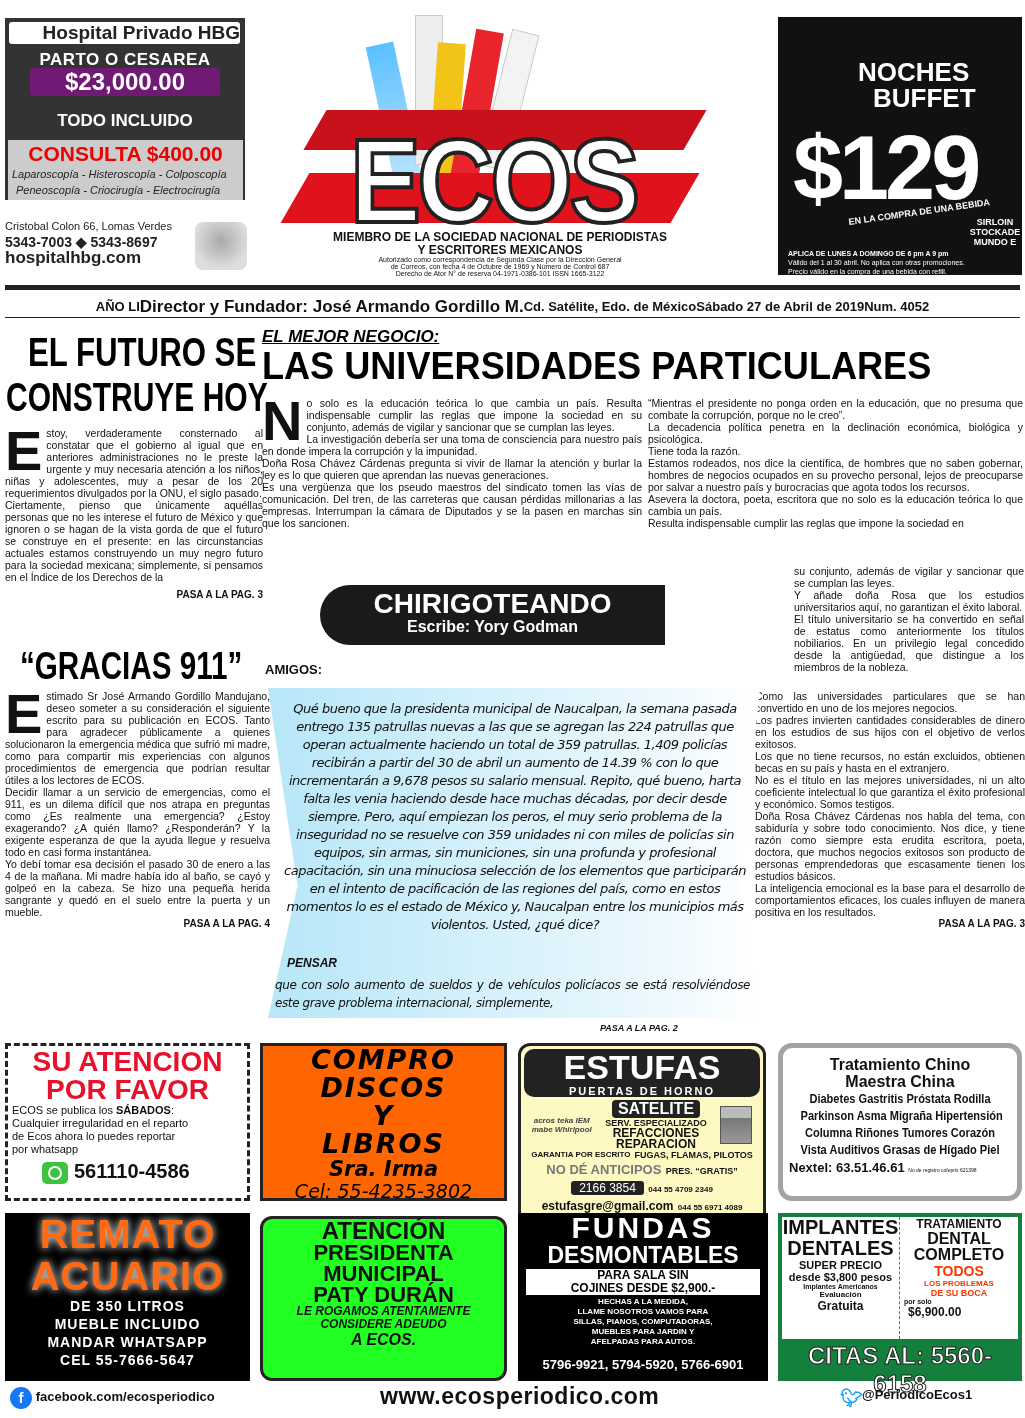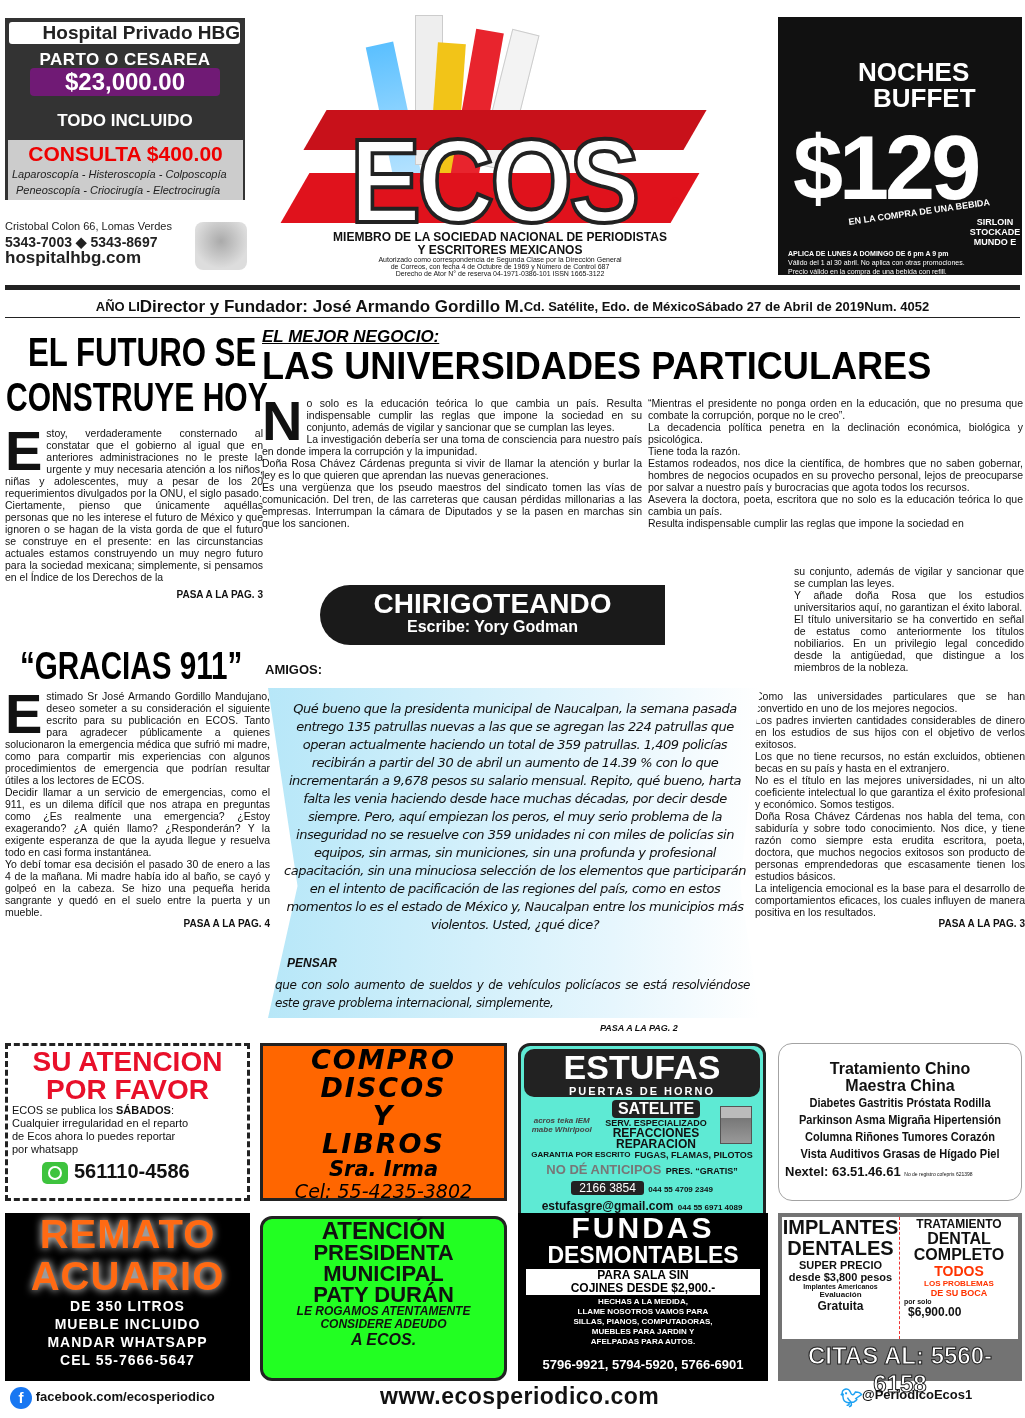--- a/index.html
+++ b/index.html
@@ -74,52 +74,52 @@
 #atencion{left:5px;top:1043px;width:245px;height:158px;border:3px dashed #222;padding:2px 4px}
 #atencion .r1,#atencion .r2{color:#e8102a;font-weight:900;font-size:28px;text-align:center;line-height:28px}
 #atencion .l{font-size:11px;line-height:13px}
 #atencion .ph{font-weight:900;font-size:20px;margin-top:4px}
 .wa{display:inline-block;width:26px;height:22px;background:#3ec33e;border-radius:5px;vertical-align:middle;margin:0 6px 0 30px;position:relative}
 .wa:after{content:"";position:absolute;left:6px;top:4px;width:10px;height:10px;border:2px solid #fff;border-radius:50%}
 #discos{left:260px;top:1043px;width:247px;height:158px;background:#ff6600;border:3px solid #222;text-align:center;font-family:"DejaVu Sans",sans-serif;font-style:italic;font-weight:bold;color:#000}
 #discos .a{font-size:27px;line-height:28px;letter-spacing:2px}
 #discos .b{font-size:21px;line-height:22px}
 #discos .c{font-size:19px;font-weight:normal}
-#estufas{left:518px;top:1043px;width:248px;height:190px;border:3px solid #222;border-radius:12px;background:#5eead4;text-align:center}
+#estufas{left:518px;top:1043px;width:248px;height:190px;border:3px solid #222;border-radius:12px;background:#fef9c3;text-align:center}
 #estufas .top{background:#222;color:#fff;border-radius:10px;margin:3px;height:48px}
 #estufas .top .a{font-weight:900;font-size:34px;line-height:36px}
 #estufas .top .b{font-weight:900;font-size:11px;letter-spacing:2px}
 #estufas .sat{display:inline-block;background:#222;color:#fff;font-weight:900;font-size:16px;padding:0 6px;border-radius:4px}
 #estufas .s1{font-weight:bold;font-size:9px;line-height:10px}
 #estufas .s2{font-weight:900;font-size:12px;line-height:11px}
 #estufas .tiny{font-size:8px;font-weight:bold}
 #estufas .no{font-weight:900;font-size:13px;color:#777}
 #estufas .tel{display:inline-block;background:#222;color:#fff;font-size:12px;padding:0 8px;border-radius:3px}
 #estufas .mail{font-weight:bold;font-size:12px}
-#chino{left:778px;top:1043px;width:244px;height:158px;border:1px solid #a3a3a3;border-radius:14px;text-align:center;padding-top:16px}
+#chino{left:778px;top:1043px;width:244px;height:158px;border:5px solid #a3a3a3;border-radius:14px;text-align:center;padding-top:8px}
 #chino .a{font-weight:bold;font-size:16px;line-height:17px}
 #chino .c{font-weight:bold;font-size:13px;line-height:17px;transform:scaleX(.85);white-space:nowrap}
 #chino .n{font-weight:bold;font-size:13px;text-align:left;padding-left:6px;margin-top:2px}
 #chino .n small{font-size:5px;font-weight:normal}
 
 #remato{left:5px;top:1213px;width:245px;height:168px;background:#000;text-align:center}
 #remato .a{color:#ff6a13;font-weight:900;font-size:40px;line-height:42px;text-shadow:0 0 8px #fff;letter-spacing:1px}
 #remato .b{color:#fff;font-weight:900;font-size:14px;line-height:18px;letter-spacing:1px}
 #presi{left:260px;top:1216px;width:247px;height:165px;background:#22ff22;border:3px solid #222;border-radius:12px;text-align:center}
 #presi .a{font-weight:900;font-size:24px;line-height:23px}
 #presi .b{font-weight:900;font-size:22px;line-height:21px}
 #presi .c{font-weight:bold;font-style:italic;font-size:12px;line-height:13px}
 #presi .d{font-style:italic;font-size:16px;font-weight:bold}
 #fundas{left:518px;top:1213px;width:250px;height:168px;background:#000;color:#fff;text-align:center}
 #fundas .a{font-weight:900;font-size:30px;line-height:30px;letter-spacing:3px}
 #fundas .b{font-weight:900;font-size:23px;line-height:24px}
 #fundas .w{background:#fff;color:#000;margin:2px 8px;font-weight:900;font-size:12px;line-height:13px}
 #fundas .s{font-size:8px;line-height:10px;font-weight:bold}
 #fundas .p{font-weight:900;font-size:13px;margin-top:10px}
-#dent{left:778px;top:1213px;width:244px;height:168px;background:#737373;padding:4px}
+#dent{left:778px;top:1213px;width:244px;height:168px;background:#15803d;padding:4px}
 #dent .in{background:#fff;height:122px;position:relative;display:flex}
 #dent .l{width:50%;text-align:center;border-right:1px dashed #e33;font-weight:900}
 #dent .r{width:50%;text-align:center;font-weight:900}
 #dent .cit{font-weight:900;font-size:24px;color:#fff;text-align:center;-webkit-text-stroke:1px #222;margin-top:3px}
 
 #foot1{left:10px;top:1387px;font-weight:900;font-size:13px}
 .fb{display:inline-block;width:22px;height:22px;border-radius:50%;background:#1877f2;color:#fff;text-align:center;line-height:22px;font-size:15px;vertical-align:middle}
 #foot2{left:380px;top:1383px;font-weight:900;font-size:23px;letter-spacing:.5px}
 #foot3{left:840px;top:1387px;font-weight:900;font-size:13px}
 .tw{display:inline-block;width:22px;height:18px;color:#1da1f2;font-size:18px;vertical-align:middle}

